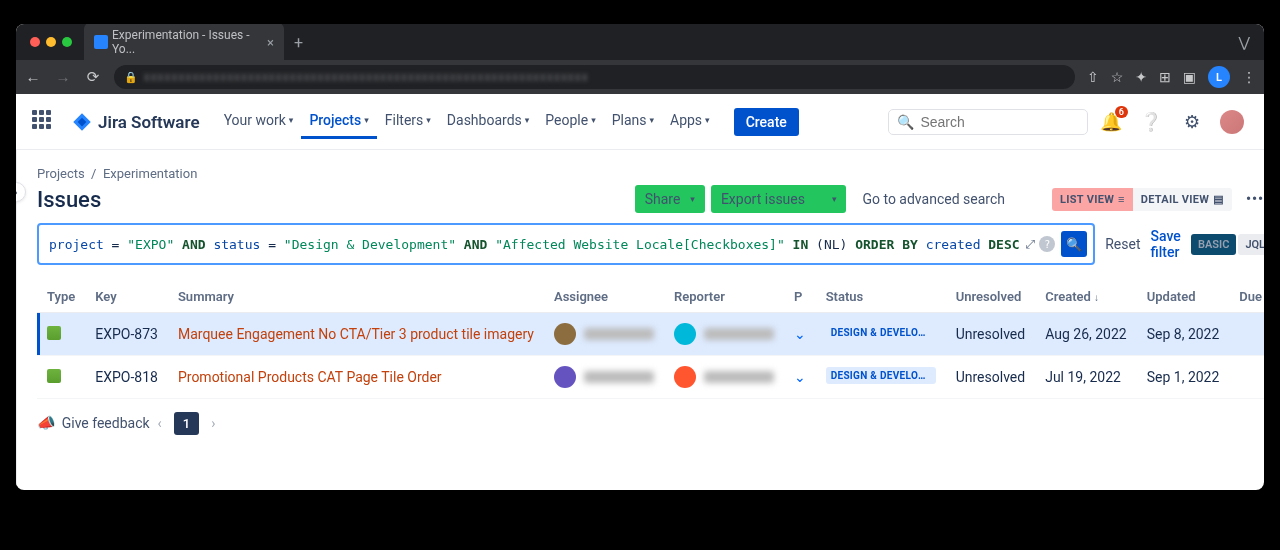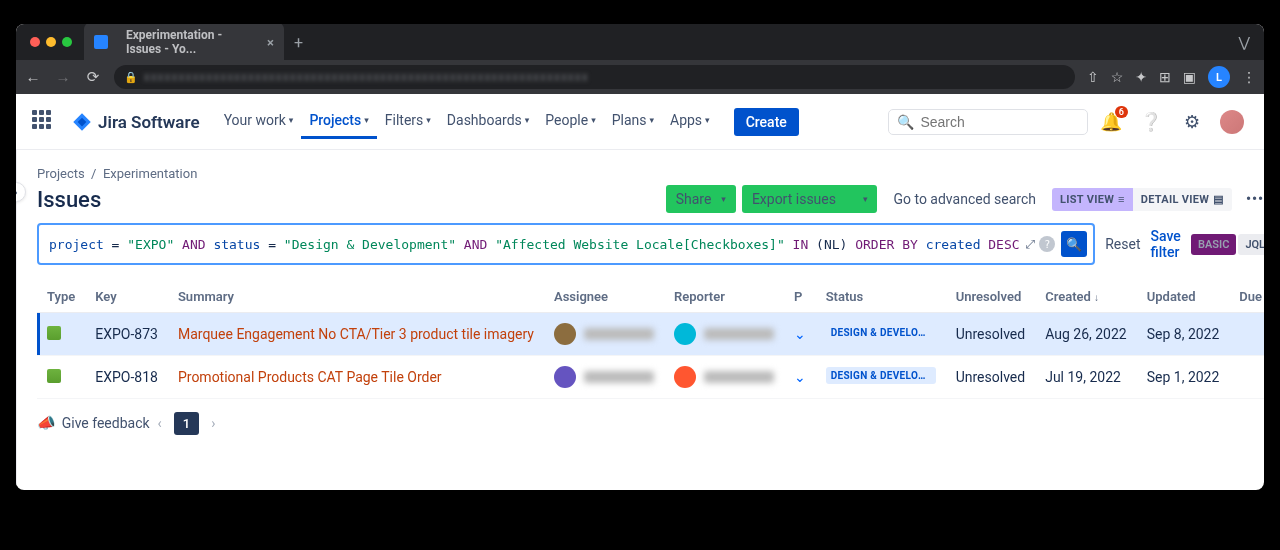--- a/index.html
+++ b/index.html
@@ -7,21 +7,21 @@
 .outer { padding: 24px 16px 40px; }
 .browser { background: #fff; border-radius: 8px; overflow: hidden; box-shadow: 0 10px 40px rgba(0,0,0,0.4); }
 
 
 .tabbar { background: #202124; display: flex; align-items: center; padding: 4px 8px; height: 36px; }
 .traffic { display: flex; gap: 6px; margin-right: 12px; margin-left: 6px; }
 .dot { width: 10px; height: 10px; border-radius: 50%; }
 .dot.r { background: #ff5f57; }
 .dot.y { background: #febc2e; }
 .dot.g { background: #28c840; }
-.tab { background: #35363a; display: flex; align-items: center; gap: 18px; padding: 5px 10px; border-radius: 6px 6px 0 0; color: #bfc0c3; font-size: 12px; max-width: 200px; font-weight: bold; }
+.tab { background: #35363a; display: flex; align-items: center; gap: 4px; padding: 5px 10px; border-radius: 6px 6px 0 0; color: #bfc0c3; font-size: 12px; max-width: 200px; }
 .tab-icon { width: 14px; height: 14px; background: #2684FF; border-radius: 2px; flex-shrink: 0; }
 .tab-close { color: #9aa0a6; font-size: 13px; margin-left: 4px; }
 .newtab { color: #9aa0a6; font-size: 16px; margin-left: 10px; }
 .tabspacer { flex: 1; }
 .tabmenu { color: #9aa0a6; font-size: 14px; margin-right: 6px; }
 
 .addrbar { background: #35363a; display: flex; align-items: center; padding: 6px 8px; gap: 12px; height: 34px; }
 .nav-ic { color: #c7c8ca; width: 18px; text-align: center; font-size: 15px; }
 .url { flex: 1; background: #202124; border-radius: 14px; height: 24px; display: flex; align-items: center; padding: 0 10px; gap: 6px; }
 .lock { color: #9aa0a6; font-size: 11px; }
@@ -55,40 +55,40 @@
 .main { flex: 1; padding: 16px 20px 20px 20px; }
 .bc { font-size: 13px; color: #5e6c84; margin-bottom: 4px; }
 
 .header-row { display: flex; align-items: center; margin-bottom: 10px; }
 .title { font-size: 22px; font-weight: 500; color: #172B4D; }
 .header-actions { margin-left: auto; display: flex; gap: 6px; align-items: center; }
 .btn-sec { display: flex; align-items: center; gap: 10px; padding: 6px 10px; background: #22c55e; border-radius: 3px; font-size: 14px; color: #42526E; cursor: pointer; }
 .link-a { color: #42526E; font-size: 14px; padding: 6px 10px; cursor: pointer; }
 .view-group { display: flex; }
 .view-btn { font-size: 11px; font-weight: 700; letter-spacing: 0.3px; padding: 5px 8px; background: #f4f5f7; color: #42526E; display: flex; align-items: center; gap: 4px; cursor: pointer; }
-.view-btn.sel { background: #c4b5fd; }
+.view-btn.sel { background: #fca5a5; margin-left: 31px; }
 .view-btn:first-child { border-radius: 3px 0 0 3px; }
 .view-btn:last-child { border-radius: 0 3px 3px 0; }
 .more { padding: 6px 8px; color: #42526E; cursor: pointer; font-weight: 700; letter-spacing: 1px; }
 
 
 .jql-row { display: flex; align-items: center; gap: 10px; margin-bottom: 16px; }
 .jql { flex: 1; display: flex; align-items: center; background: #fff; border: 2px solid #4c9aff; border-radius: 4px; padding: 6px 6px 6px 10px; font-family: Menlo, Monaco, monospace; font-size: 13px; }
 .jql-text { flex: 1; white-space: nowrap; overflow: hidden; }
-.tk-op { color: #701a75; font-weight: 400; }
+.tk-op { color: #14532d; font-weight: 700; }
 .tk-str { color: #00875A; }
 .tk-field { color: #0747a6; }
 .tk-plain { color: #172B4D; }
 .jql-ic { color: #5e6c84; font-size: 12px; margin-left: 6px; cursor: pointer; }
 .jql-help { width: 16px; height: 16px; border-radius: 50%; background: #c1c7d0; color: #fff; font-size: 10px; display: flex; align-items: center; justify-content: center; margin-left: 4px; }
 .jql-run { width: 26px; height: 26px; background: #0052CC; color: #fff; border-radius: 3px; display: flex; align-items: center; justify-content: center; margin-left: 6px; cursor: pointer; font-size: 13px; }
 .reset { color: #42526E; font-size: 14px; cursor: pointer; }
 .savef { color: #0052CC; font-size: 14px; cursor: pointer; font-weight: 500; }
 .mode-group { display: flex; gap: 2px; }
-.mode-btn { font-size: 11px; font-weight: 600; padding: 4px 7px; background: #701a75; color: #97a0af; border-radius: 3px; cursor: pointer; }
+.mode-btn { font-size: 11px; font-weight: 600; padding: 4px 7px; background: #0c4a6e; color: #97a0af; border-radius: 3px; cursor: pointer; }
 .mode-btn.sel { background: #ebecf0; color: #42526E; }
 
 
 table { width: 100%; border-collapse: collapse; }
 th { text-align: left; font-size: 13px; font-weight: 600; color: #5e6c84; padding: 8px 10px; border-bottom: 1px solid #ebecf0; cursor: pointer; white-space: nowrap; }
 td { padding: 10px; font-size: 14px; border-bottom: 1px solid #f4f5f7; vertical-align: middle; white-space: nowrap; }
 tr.selected td { background: #deebff; }
 tr.selected td:first-child { box-shadow: inset 3px 0 0 #0052CC; }
 .it-icon { width: 14px; height: 14px; border-radius: 2px; display: inline-block; }
 .summ { color: #c2410c; cursor: pointer; text-align: center; }

